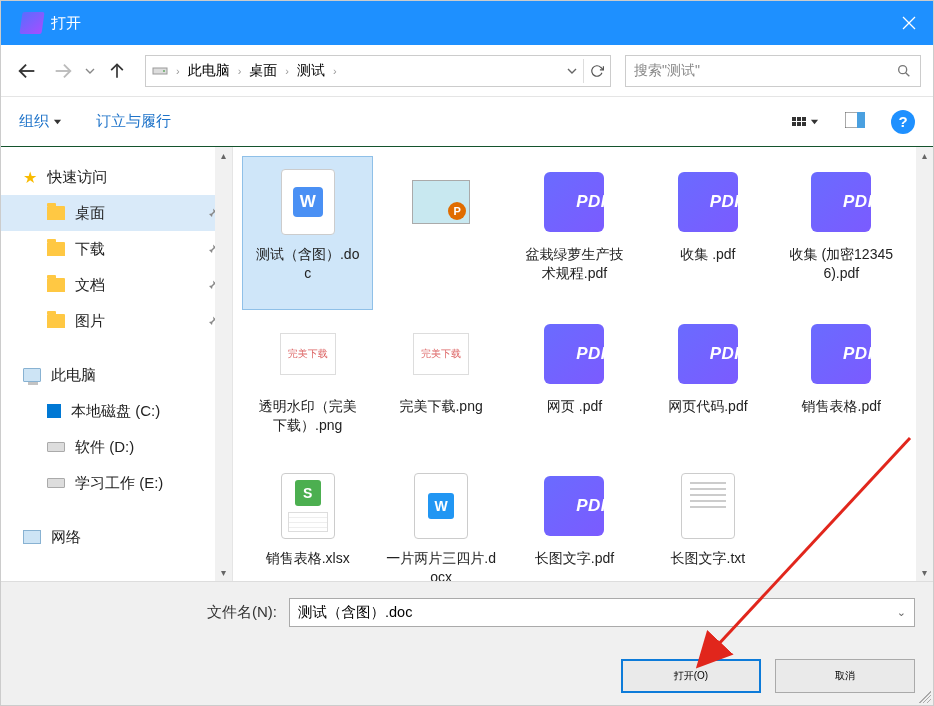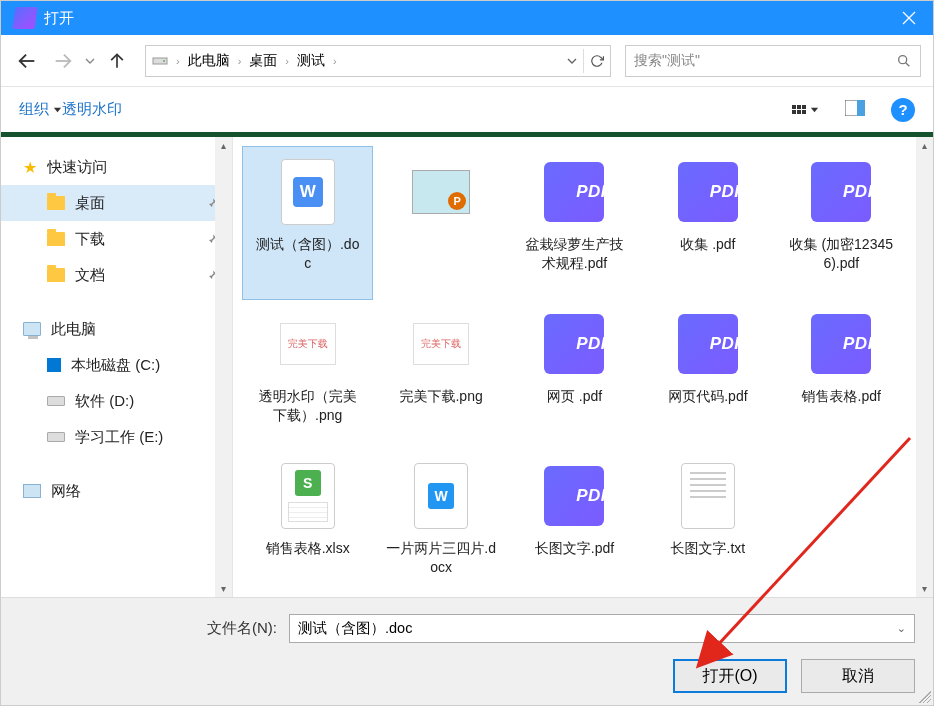--- a/index.html
+++ b/index.html
@@ -1,40 +1,40 @@
 <!DOCTYPE html>
 <html><head>
 <meta charset="utf-8">
 <style>
 * { box-sizing: border-box; margin: 0; padding: 0; font-family: "Microsoft YaHei", "Segoe UI", sans-serif; }
 body { background: #fff; width: 934px; height: 706px; overflow: hidden; }
 .window { width: 934px; height: 706px; display: flex; flex-direction: column; border: 1px solid #ccc; }
 
 
-.titlebar { background: #1e90ff; color: #fff; height: 34px; display: flex; align-items: center; padding-left: 13px; }
+.titlebar { background: #1e90ff; color: #fff; height: 44px; display: flex; align-items: center; padding-left: 20px; }
 .titlebar .logo { width: 22px; height: 22px; background: linear-gradient(135deg,#5a6cff,#a64eff); transform: skewX(-8deg); margin-right: 8px; border-radius: 2px; }
 .titlebar .title { font-size: 15px; flex: 1; }
 .titlebar .close { width: 48px; height: 36px; display: flex; align-items: center; justify-content: center; cursor: pointer; }
 .titlebar .close svg { stroke: #fff; }
 
 
 .navbar { height: 52px; display: flex; align-items: center; padding: 0 12px; border-bottom: 1px solid #e5e5e5; gap: 8px; }
 .navbtn { width: 28px; height: 28px; display: flex; align-items: center; justify-content: center; color: #888; }
 .navbtn.active { color: #333; }
 .chevsmall { width:10px; color:#888; }
 .breadcrumb { flex: 1; display: flex; align-items: center; border: 1px solid #ccc; height: 32px; padding: 0 6px; gap: 8px; font-size: 14px; margin-left: 6px; margin-right: 6px; }
 .breadcrumb .disk { width:16px; height:16px; display:flex; align-items:center; justify-content:center; }
 .breadcrumb .sep { color: #999; font-size: 11px; }
 .breadcrumb .spacer { flex: 1; }
 .breadcrumb .end { display:flex; align-items:center; gap:6px; }
 .breadcrumb .vline { width:1px; height: 24px; background:#ddd; }
 .searchbox { width: 296px; border: 1px solid #ccc; height: 32px; display: flex; align-items: center; padding: 0 8px; color: #888; font-size: 14px; justify-content: space-between; }
 
 
-.toolbar { height: 50px; display: flex; align-items:center; padding: 0 18px; font-size: 15px; border-bottom: 5px solid #14532d; background:#fff; }
+.toolbar { height: 50px; display: flex; align-items:center; padding: 0 18px; gap: 34px; font-size: 15px; border-bottom: 1px solid #14532d; background:#fff; }
 .toolbar .org { color: #1e73c9; display:flex; align-items:center; gap:4px; }
 .toolbar .newf { color: #1e73c9; }
 .toolbar .right { margin-left: auto; display: flex; align-items: center; gap: 26px; }
 .viewbtn { display:flex; align-items:center; gap:4px; }
 .viewgrid { display:grid; grid-template-columns: repeat(3,4px); grid-template-rows: repeat(2,4px); gap: 1px; }
 .viewgrid span { background:#333; }
 .helpbtn { width:24px; height:24px; border-radius:50%; background:#1e90ff; color:#fff; display:flex; align-items:center; justify-content:center; font-size:15px; font-weight:bold; }
 
 
 .body { flex:1; display:flex; min-height:0; }
@@ -83,21 +83,21 @@
 .vscroll2 .track { flex:1; position:relative; }
 .vscroll2 .thumb2 { position:absolute; top:0; left:2px; right:2px; height:240px; background:#c9c9c9; }
 
 
 .footer { background:#f0f0f0; border-top:1px solid #ddd; padding: 16px 18px 12px 18px; display:flex; flex-direction:column; gap:16px; position:relative; }
 .fname-row { display:flex; align-items:center; gap:12px; }
 .fname-label { font-size:15px; color:#333; margin-left: 188px; }
 .fname-input { flex:1; border:1px solid #aaa; background:#fff; height:29px; padding:0 8px; font-size:14.5px; display:flex; align-items:center; justify-content:space-between; }
 .fname-input .dd { color:#666; font-size:11px; }
 .btn-row { display:flex; justify-content:flex-end; gap:14px; }
-.btn { width:114px; height:34px; border:1px solid #aaa; background:#eaeaea; font-size:16px; display:flex; align-items:center; justify-content:center; cursor:pointer; }
+.btn { width:140px; height:34px; border:1px solid #aaa; background:#eaeaea; font-size:10px; display:flex; align-items:center; justify-content:center; cursor:pointer;margin-top:16px; }
 .btn.primary { border:2px solid #0d7bd9; background:#eaeaea; }
 .resize { position:absolute; right:2px; bottom:2px; width:12px; height:12px; background:linear-gradient(135deg, transparent 50%, #aaa 50%, #aaa 55%, transparent 55%, transparent 65%, #aaa 65%, #aaa 70%, transparent 70%, transparent 80%, #aaa 80%, #aaa 85%, transparent 85%); }
 
 
 .red-arrow { position:absolute; pointer-events:none; z-index:50; }
 </style>
 </head>
 <body>
 
 <div class="window">
@@ -174,21 +174,21 @@
     </div>
   </div>
 
   <div class="toolbar">
     <div class="org">
       <span>组织</span>
       <svg width="9" height="9" viewBox="0 0 10 10">
           <polygon points="1,3 9,3 5,8" fill="#333"></polygon>
         </svg>
     </div>
-    <div class="newf">透明水印</div>
+    <div class="newf">订立与履行</div>
     <div class="right">
       <div class="viewbtn">
         <div class="viewgrid">
             <span></span>
             <span></span>
             <span></span>
             <span></span>
             <span></span>
             <span></span>
           </div>
@@ -230,20 +230,27 @@
                 <path d="M14 3l7 7-4 1-4 4-1 5-3-3-5 5 5-5-3-3 5-1 4-4z"></path>
               </svg></span>
         </div>
         <div class="side-item indent">
           <span class="folder-icon"></span>
           <span>文档</span>
           <span class="pin"><svg width="12" height="12" viewBox="0 0 24 24" fill="#888">
                 <path d="M14 3l7 7-4 1-4 4-1 5-3-3-5 5 5-5-3-3 5-1 4-4z"></path>
               </svg></span>
         </div>
+        <div class="side-item indent">
+          <span class="folder-icon"></span>
+          <span>图片</span>
+          <span class="pin"><svg width="12" height="12" viewBox="0 0 24 24" fill="#888">
+                <path d="M14 3l7 7-4 1-4 4-1 5-3-3-5 5 5-5-3-3 5-1 4-4z"></path>
+              </svg></span>
+        </div>
         <div class="side-spacer"></div>
         <div class="side-item">
           <span class="pc-icon"></span>
           <span>此电脑</span>
         </div>
         <div class="side-item indent">
           <span class="win-icon"></span>
           <span>本地磁盘 (C:)</span>
         </div>
         <div class="side-item indent">

